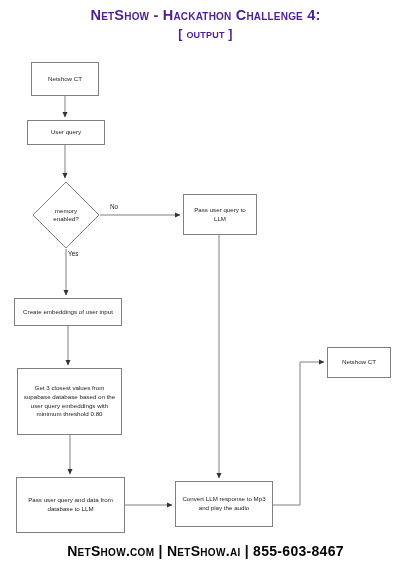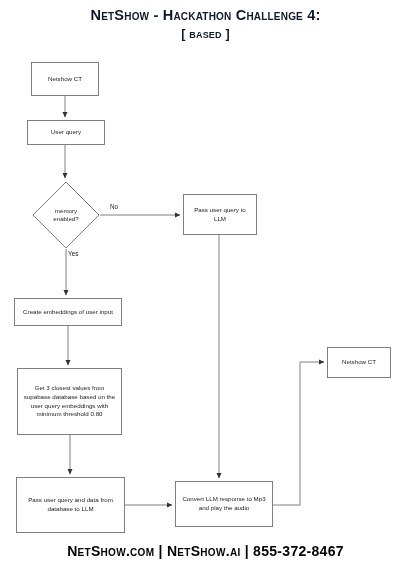--- a/index.html
+++ b/index.html
@@ -21,21 +21,21 @@
     position: absolute;
     left: 0;
     top: 0;
     width: 411px;
     text-align: center;
   }
   .title-line {
     font-weight: bold;
     font-variant: small-caps;
     letter-spacing: 0.2px;
-    color: #0f172a;
+    color: #4c1d95;
   }
   .title-1 {
     font-size: 14.5px;
     line-height: 17px;
     padding-top: 7px;
   }
   .title-2 {
     font-size: 14.5px;
     line-height: 17px;
   }
@@ -140,21 +140,21 @@
     line-height: 8px;
   }
   .lbl-no  { left: 110px; top: 203px; }
   .lbl-yes { left: 68px;  top: 250px; }
 </style>
 </head>
 <body>
 
 <div class="header">
   <div class="title-line title-1">NetShow - Hackathon Challenge 4:</div>
-  <div class="title-line title-3">[ based ]</div>
+  <div class="title-line title-3">[ output ]</div>
 </div>
 
 <div class="canvas">
 
   <svg width="411" height="573">
     <defs>
       <marker id="arrow" markerWidth="7" markerHeight="7" refX="5.2" refY="2.6" orient="auto" markerUnits="strokeWidth">
         <path d="M0,0 L5.6,2.6 L0,5.2 z" fill="#333333"></path>
       </marker>
     </defs>
@@ -223,14 +223,14 @@
 and play the audio</span>
   </div>
 
   <div class="node n-netshow-right">
     <span class="node-text">Netshow CT</span>
   </div>
 
 </div>
 
 <div class="footer">
-  <span>NetShow.com  |  NetShow.ai  | 855-372-8467</span>
+  <span>NetShow.com  |  NetShow.ai  | 855-603-8467</span>
 </div>
 
 </body></html>

